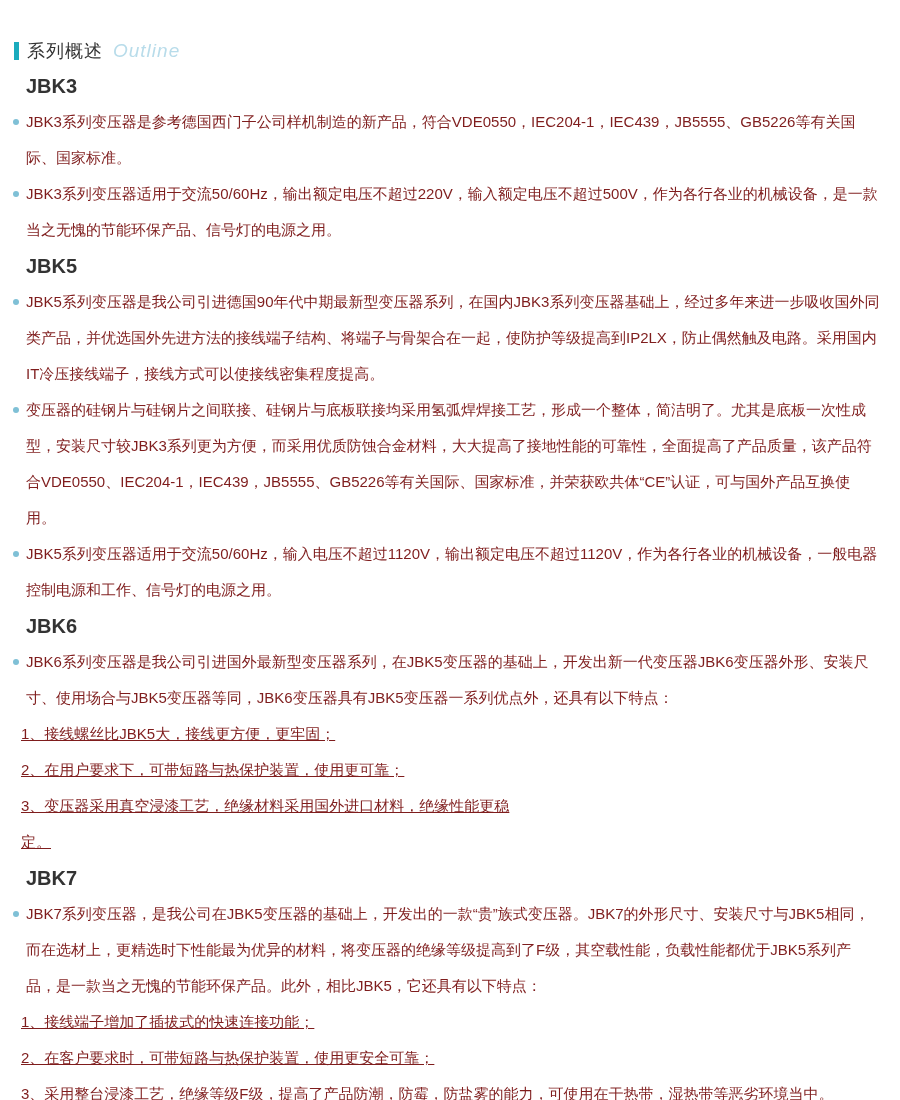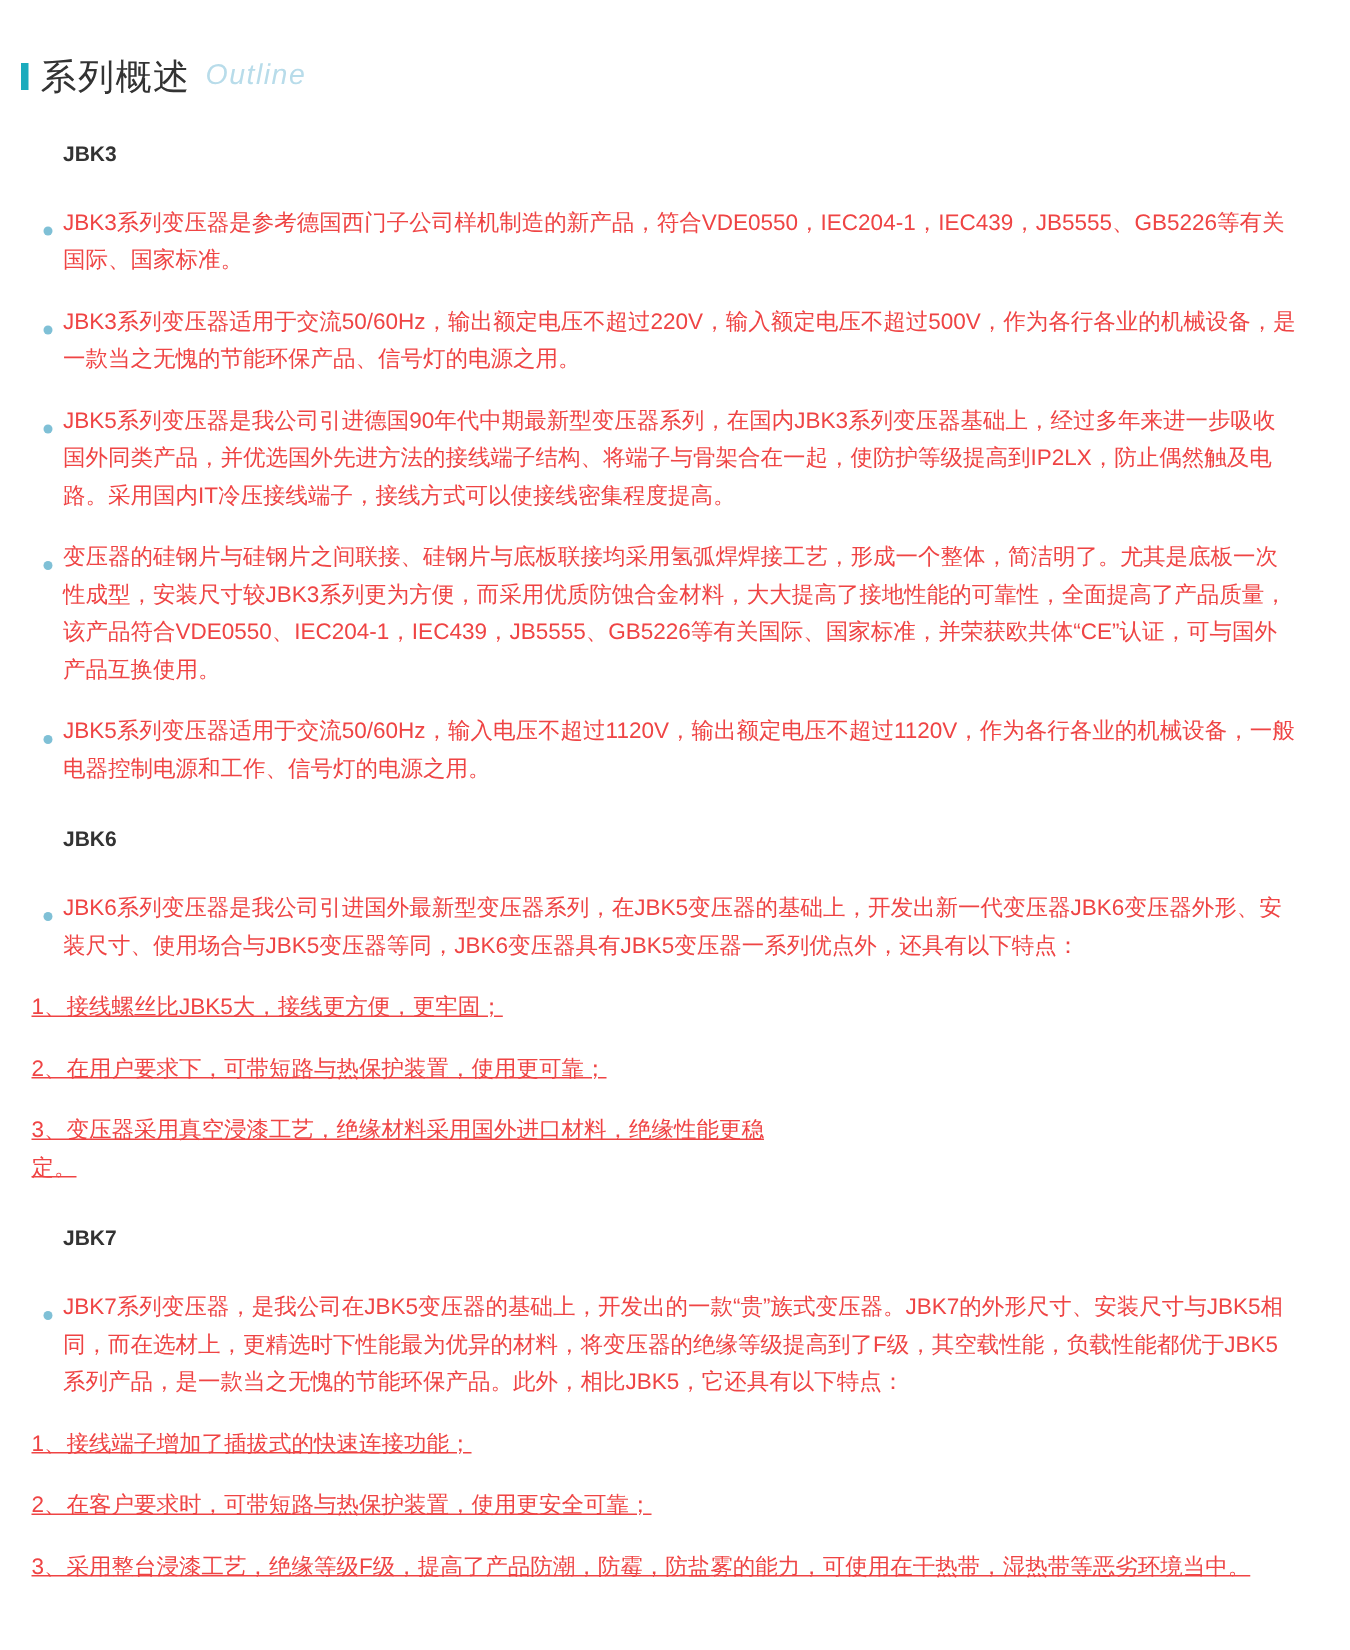--- a/index.html
+++ b/index.html
@@ -20,47 +20,47 @@
     height: 24px;
   }
   .accent-bar {
     display: inline-block;
     width: 5px;
     height: 18px;
     background: var(--accent, #1aabbd);
     margin-right: 8px;
   }
   .title-cn {
-    font-size: 24px;
+    font-size: 18px;
     color: #333333;
     letter-spacing: 1px;
   }
   .title-en {
     font-size: 19px;
     color: var(--title_en, #b8dcea);
     margin-left: 10px;
     letter-spacing: 1px;
     font-style: italic;
   }
   .content {
     padding: 5px 20px 0 26px;
     font-size: 15px;
     line-height: 36px;
   }
   .content h3 {
-    margin: 16px;
-    font-size: 14px;
+    margin: 0;
+    font-size: 20px;
     line-height: 36px;
     font-weight: 700;
     color: #333333;
   }
   .content p {
-    margin: 16px;
-    line-height: 25px;
-    color: #ef4444;
+    margin: 0;
+    line-height: 36px;
+    color: #7f1d1d;
   }
   .ptext {
     white-space: pre-line;
   }
   p.bullet {
     position: relative;
   }
   p.bullet .dot {
     position: absolute;
     left: -13px;
@@ -83,20 +83,21 @@
   <span class="title-cn">系列概述</span>
   <span class="title-en">Outline</span>
 </div>
 
 <div class="content">
 
   <h3>JBK3</h3>
   <p class="bullet"><span class="dot"></span><span class="ptext">JBK3系列变压器是参考德国西门子公司样机制造的新产品，符合VDE0550，IEC204-1，IEC439，JB5555、GB5226等有关国际、国家标准。</span></p>
   <p class="bullet"><span class="dot"></span><span class="ptext">JBK3系列变压器适用于交流50/60Hz，输出额定电压不超过220V，输入额定电压不超过500V，作为各行各业的机械设备，是一款当之无愧的节能环保产品、信号灯的电源之用。</span></p>
 
+  <h3>JBK5</h3>
   <p class="bullet"><span class="dot"></span><span class="ptext">JBK5系列变压器是我公司引进德国90年代中期最新型变压器系列，在国内JBK3系列变压器基础上，经过多年来进一步吸收国外同类产品，并优选国外先进方法的接线端子结构、将端子与骨架合在一起，使防护等级提高到IP2LX，防止偶然触及电路。采用国内IT冷压接线端子，接线方式可以使接线密集程度提高。</span></p>
   <p class="bullet"><span class="dot"></span><span class="ptext">变压器的硅钢片与硅钢片之间联接、硅钢片与底板联接均采用氢弧焊焊接工艺，形成一个整体，简洁明了。尤其是底板一次性成型，安装尺寸较JBK3系列更为方便，而采用优质防蚀合金材料，大大提高了接地性能的可靠性，全面提高了产品质量，该产品符合VDE0550、IEC204-1，IEC439，JB5555、GB5226等有关国际、国家标准，并荣获欧共体“CE”认证，可与国外产品互换使用。</span></p>
   <p class="bullet"><span class="dot"></span><span class="ptext">JBK5系列变压器适用于交流50/60Hz，输入电压不超过1120V，输出额定电压不超过1120V，作为各行各业的机械设备，一般电器控制电源和工作、信号灯的电源之用。</span></p>
 
   <h3>JBK6</h3>
   <p class="bullet"><span class="dot"></span><span class="ptext">JBK6系列变压器是我公司引进国外最新型变压器系列，在JBK5变压器的基础上，开发出新一代变压器JBK6变压器外形、安装尺寸、使用场合与JBK5变压器等同，JBK6变压器具有JBK5变压器一系列优点外，还具有以下特点：</span></p>
   <p class="plain"><span class="ptext">1、接线螺丝比JBK5大，接线更方便，更牢固；</span></p>
   <p class="plain"><span class="ptext">2、在用户要求下，可带短路与热保护装置，使用更可靠；</span></p>
   <p class="plain"><span class="ptext">3、变压器采用真空浸漆工艺，绝缘材料采用国外进口材料，绝缘性能更稳
 定。</span></p>

